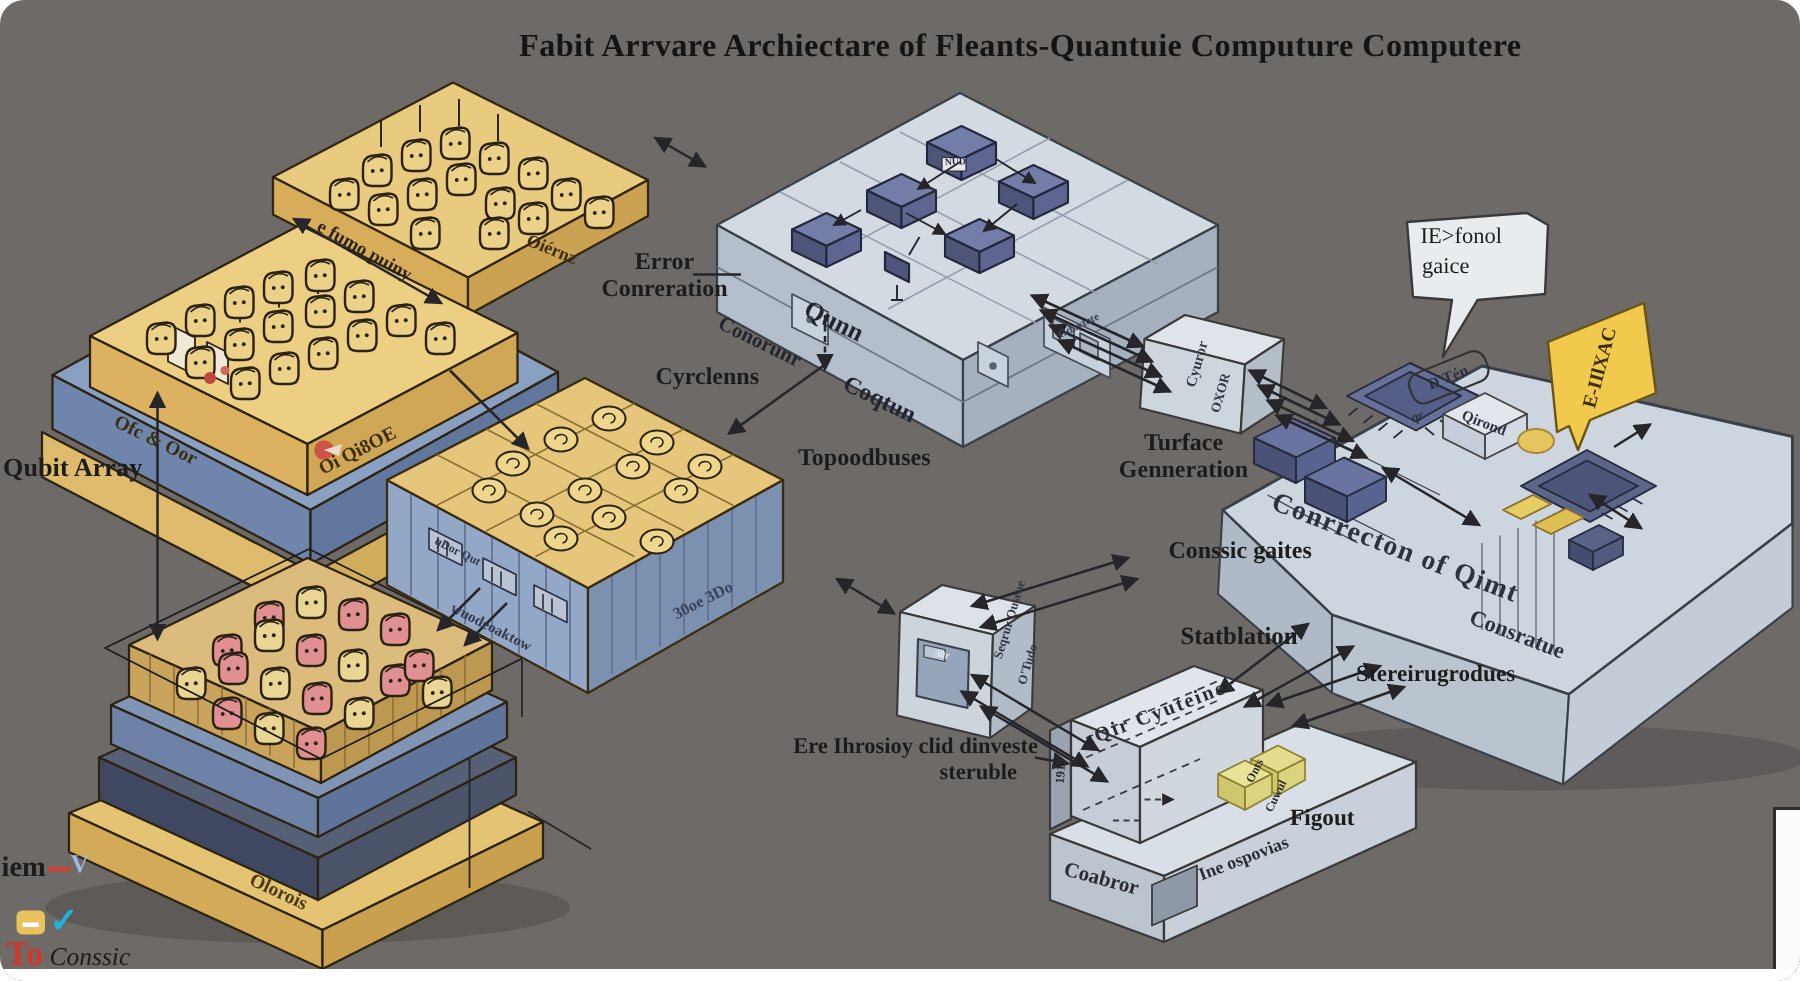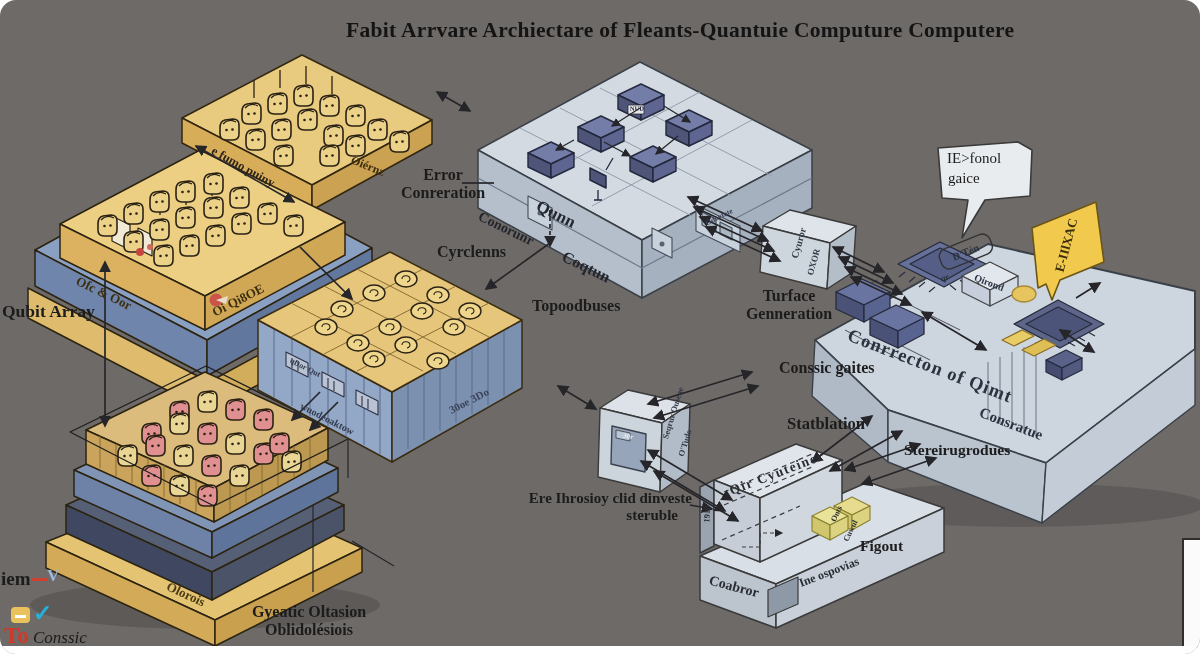--- a/index.html
+++ b/index.html
@@ -372,24 +372,20 @@
 
   <div class="lbl" style="left:779px;top:359px;font-size:16px;">Conssic gaites</div>
   <div class="lbl" style="left:787px;top:415px;font-size:16.5px;">Statblation</div>
   <div class="lbl" style="left:904px;top:441px;font-size:15.5px;">Stereirugrodues</div>
 
   <div class="lbl" style="left:520px;top:490px;width:172px;text-align:right;font-size:15px;">
     <div>Ere Ihrosioy clid dinveste</div>
     <div style="padding-right:14px;font-family:Liberation Serif, serif;">steruble</div>
   </div>
 
-  <div class="lbl center" style="left:236px;top:603px;width:146px;font-size:16px;">
-    <div>Gyeatic Oltasion</div>
-    <div>Oblidolésiois</div>
-  </div>
 
   <div class="lbl" style="left:860px;top:537px;font-size:15.5px;">Figout</div>
 
   <div class="lbl" style="left:947px;top:150px;font-size:15px;font-weight:400;">IE&gt;fonol</div>
   <div class="lbl" style="left:948px;top:170px;font-size:15px;font-weight:400;">gaice</div>
   <div class="st" style="left:1066px;top:245px;--r:-75deg;font-size:13px;color:#3a2e08;">E-IIlXAC</div>
 
 
   <div class="st" style="left:368px;top:166px;--r:22deg;font-size:12px;color:#3c2e10;">Oiérnz</div>
   <div class="st" style="left:243px;top:167px;--r:29deg;font-size:12.5px;color:#2c2418;">e fumo puiny</div>

